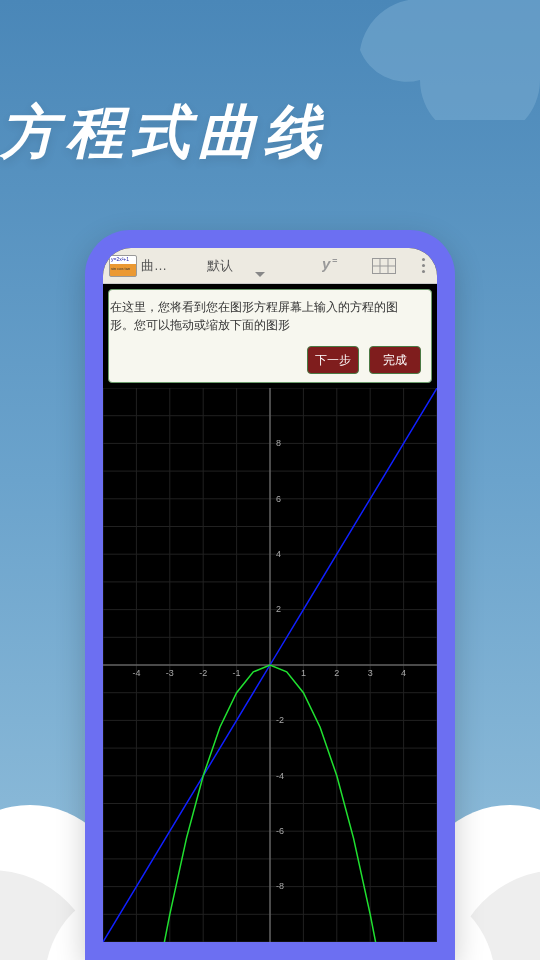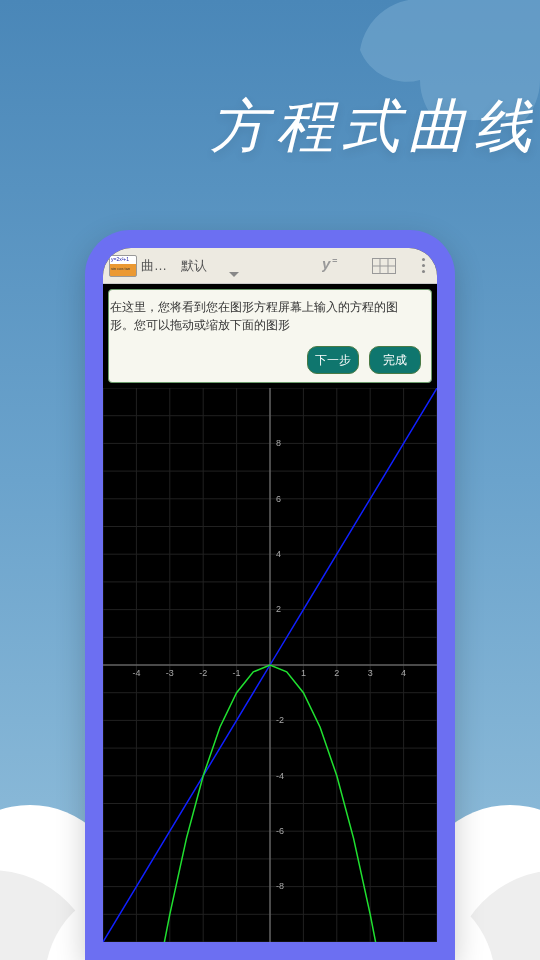--- a/index.html
+++ b/index.html
@@ -23,26 +23,26 @@
     position: absolute;
     bottom: 0;
     left: 0;
     width: 100%;
     height: 360px;
     pointer-events: none;
   }
   .clouds-bottom svg { width: 100%; height: 100%; }
   .page-title {
     position: absolute;
-    top: 88px;
+    top: 94px;
     width: 100%;
-    text-align: right;
+    text-align: left;
     color: #fff;
     font-size: 58px;
-    font-weight: normal;
+    font-weight: bold;
     letter-spacing: 8px;
     text-shadow: 0 4px 10px rgba(0,0,0,0.1);
     font-style: italic;
   }
   .phone {
     position: absolute;
     top: 230px;
     left: 85px;
     width: 370px;
     height: 730px;
@@ -97,21 +97,21 @@
   .toolbar-title {
     color: #555;
     font-size: 13px;
     white-space: nowrap;
     overflow: hidden;
     flex-shrink: 0;
   }
   .toolbar-default {
     color: #555;
     font-size: 13px;
-    margin-left: 14px;
+    margin-left: 40px;
     flex-shrink: 0;
   }
   .toolbar-dropdown-caret {
     margin-left: 22px;
     width: 0; height: 0;
     border-left: 5px solid transparent;
     border-right: 5px solid transparent;
     border-top: 5px solid #888;
     align-self: flex-end;
     margin-bottom: 6px;
@@ -155,27 +155,27 @@
     font-size: 12px;
     line-height: 1.5;
   }
   .help-buttons {
     display: flex;
     justify-content: flex-end;
     gap: 10px;
     margin-top: 12px;
   }
   .help-btn {
-    background: #0f766e;
+    background: #7f1d1d;
     color: #fff;
     border: 1px solid #4a7a44;
     width: 52px;
     height: 28px;
     font-size: 12px;
-    border-radius: 10px;
+    border-radius: 4px;
     cursor: pointer;
     display: flex;
     align-items: center;
     justify-content: center;
   }
   .graph-area {
     flex: 1;
     background: #000;
     position: relative;
   }

